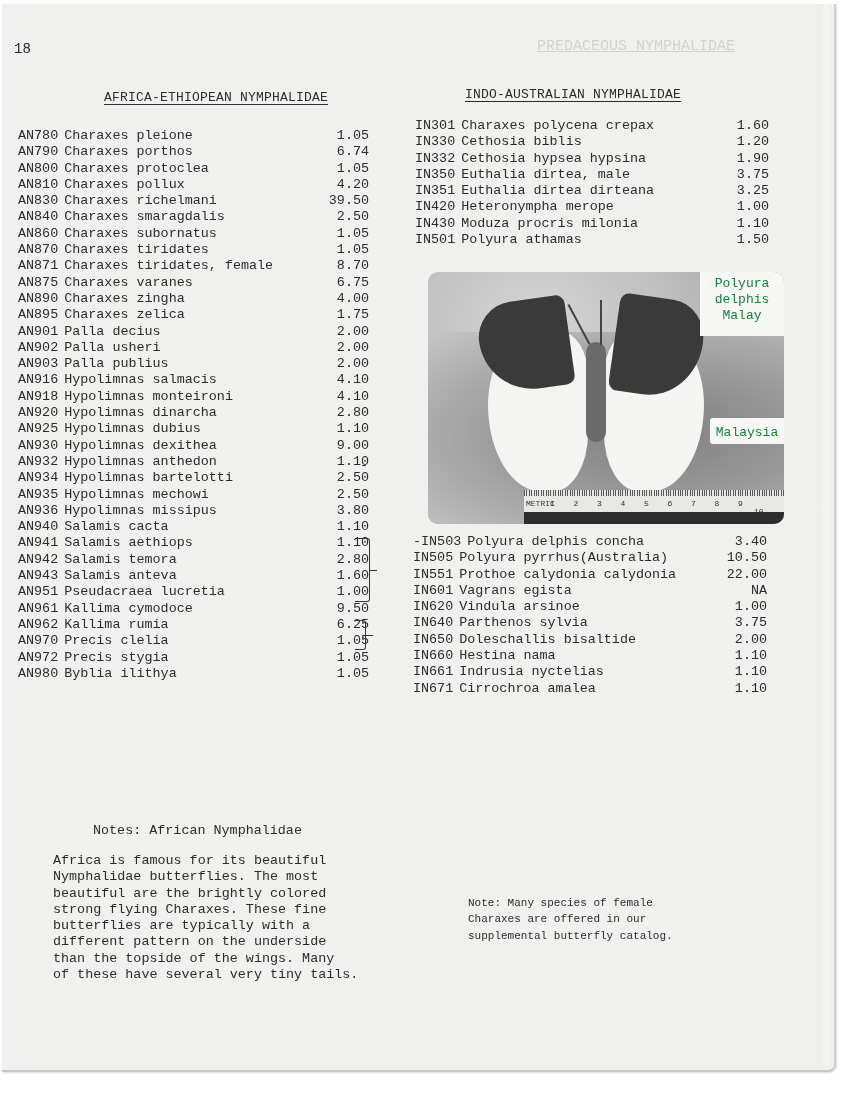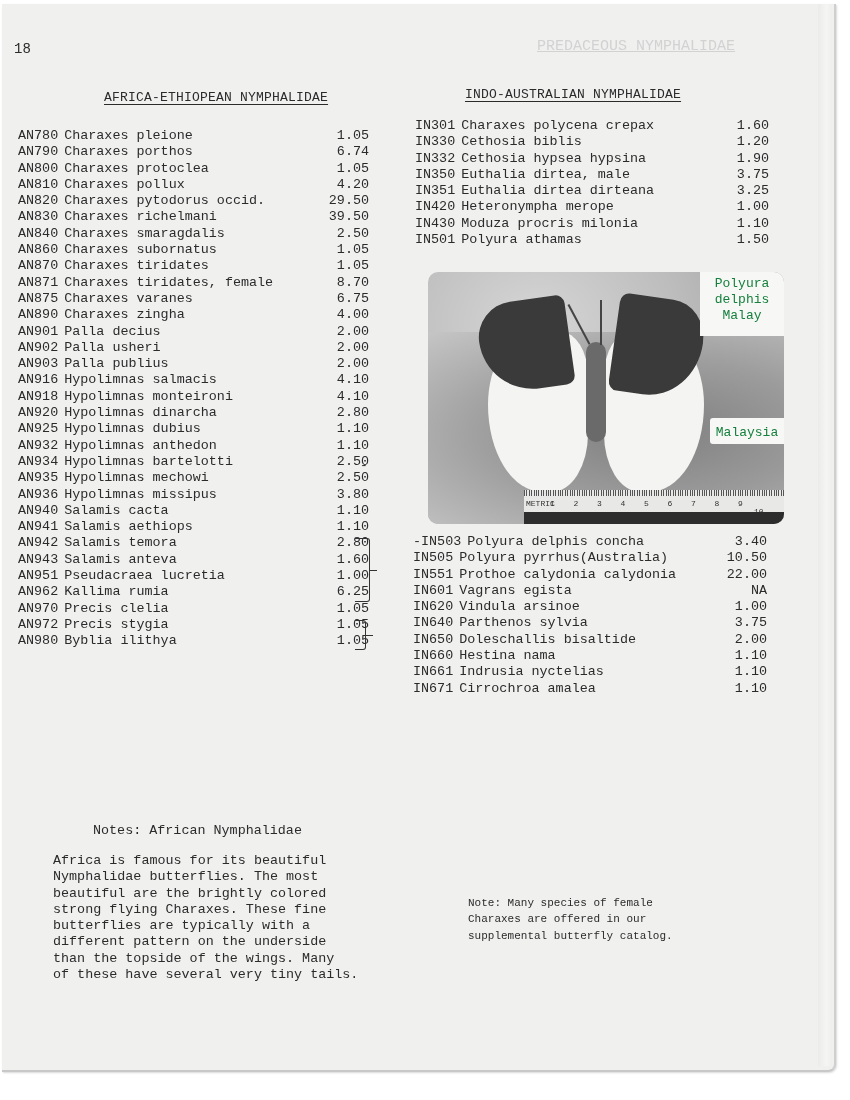--- a/index.html
+++ b/index.html
@@ -98,44 +98,46 @@
 
 <div class="page-number">18</div>
 <div class="ghost-title">PREDACEOUS NYMPHALIDAE</div>
 
 <div class="section-title" style="left:104px; top:90px;">AFRICA-ETHIOPEAN NYMPHALIDAE</div>
 <div class="list africa" style="left:18px; top:128px;" id="africa-list">
     <div class="row"><span class="code">AN780</span><span class="name">Charaxes pleione</span><span class="price">1.05</span></div>
     <div class="row"><span class="code">AN790</span><span class="name">Charaxes porthos</span><span class="price">6.74</span></div>
     <div class="row"><span class="code">AN800</span><span class="name">Charaxes protoclea</span><span class="price">1.05</span></div>
     <div class="row"><span class="code">AN810</span><span class="name">Charaxes pollux</span><span class="price">4.20</span></div>
-    <div class="row"><span class="code">AN820</span><span class="name">Charaxes pytodorus  occid.</span><span class="price">29.50</span></div>
     <div class="row"><span class="code">AN830</span><span class="name">Charaxes richelmani</span><span class="price">39.50</span></div>
     <div class="row"><span class="code">AN840</span><span class="name">Charaxes smaragdalis</span><span class="price">2.50</span></div>
     <div class="row"><span class="code">AN860</span><span class="name">Charaxes subornatus</span><span class="price">1.05</span></div>
     <div class="row"><span class="code">AN870</span><span class="name">Charaxes  tiridates</span><span class="price">1.05</span></div>
     <div class="row"><span class="code">AN871</span><span class="name">Charaxes tiridates, female</span><span class="price">8.70</span></div>
     <div class="row"><span class="code">AN875</span><span class="name">Charaxes varanes</span><span class="price">6.75</span></div>
     <div class="row"><span class="code">AN890</span><span class="name">Charaxes zingha</span><span class="price">4.00</span></div>
+    <div class="row"><span class="code">AN895</span><span class="name">Charaxes zelica</span><span class="price">1.75</span></div>
     <div class="row"><span class="code">AN901</span><span class="name">Palla decius</span><span class="price">2.00</span></div>
     <div class="row"><span class="code">AN902</span><span class="name">Palla usheri</span><span class="price">2.00</span></div>
     <div class="row"><span class="code">AN903</span><span class="name">Palla publius</span><span class="price">2.00</span></div>
     <div class="row"><span class="code">AN916</span><span class="name">Hypolimnas salmacis</span><span class="price">4.10</span></div>
     <div class="row"><span class="code">AN918</span><span class="name">Hypolimnas monteironi</span><span class="price">4.10</span></div>
     <div class="row"><span class="code">AN920</span><span class="name">Hypolimnas dinarcha</span><span class="price">2.80</span></div>
     <div class="row"><span class="code">AN925</span><span class="name">Hypolimnas dubius</span><span class="price">1.10</span></div>
+    <div class="row"><span class="code">AN930</span><span class="name">Hypolimnas dexithea</span><span class="price">9.00</span></div>
     <div class="row"><span class="code">AN932</span><span class="name">Hypolimnas anthedon</span><span class="price">1.10</span></div>
     <div class="row"><span class="code">AN934</span><span class="name">Hypolimnas bartelotti</span><span class="price">2.50</span></div>
     <div class="row"><span class="code">AN935</span><span class="name">Hypolimnas mechowi</span><span class="price">2.50</span></div>
     <div class="row"><span class="code">AN936</span><span class="name">Hypolimnas missipus</span><span class="price">3.80</span></div>
     <div class="row"><span class="code">AN940</span><span class="name">Salamis cacta</span><span class="price">1.10</span></div>
     <div class="row"><span class="code">AN941</span><span class="name">Salamis aethiops</span><span class="price">1.10</span></div>
     <div class="row"><span class="code">AN942</span><span class="name">Salamis temora</span><span class="price">2.80</span></div>
     <div class="row"><span class="code">AN943</span><span class="name">Salamis anteva</span><span class="price">1.60</span></div>
     <div class="row"><span class="code">AN951</span><span class="name">Pseudacraea lucretia</span><span class="price">1.00</span></div>
+    <div class="row"><span class="code">AN961</span><span class="name">Kallima cymodoce</span><span class="price">9.50</span></div>
     <div class="row"><span class="code">AN962</span><span class="name">Kallima rumia</span><span class="price">6.25</span></div>
     <div class="row"><span class="code">AN970</span><span class="name">Precis clelia</span><span class="price">1.05</span></div>
     <div class="row"><span class="code">AN972</span><span class="name">Precis stygia</span><span class="price">1.05</span></div>
     <div class="row"><span class="code">AN980</span><span class="name">Byblia ilithya</span><span class="price">1.05</span></div>
   </div>
 
 <div class="dash-mark" style="left:360px; top:458px;">-</div>
 <div class="bracket" style="left:355px; top:538px; width:14px; height:62px;"></div>
 <div class="bracket" style="left:355px; top:620px; width:10px; height:28px;"></div>
 

